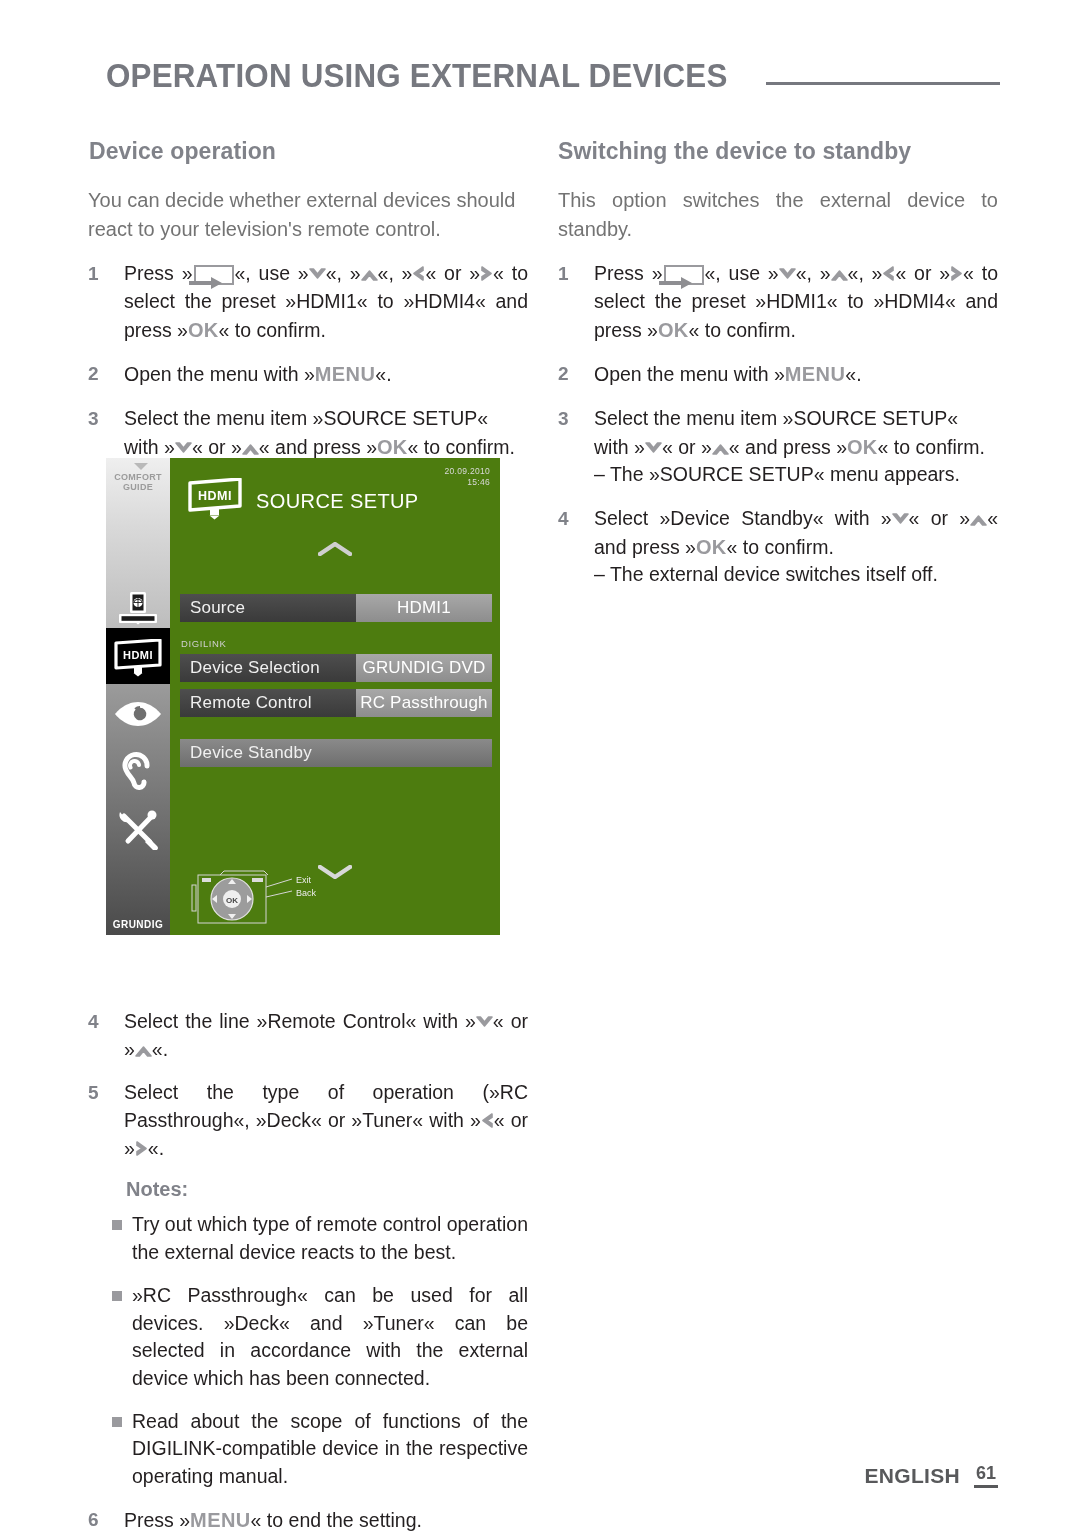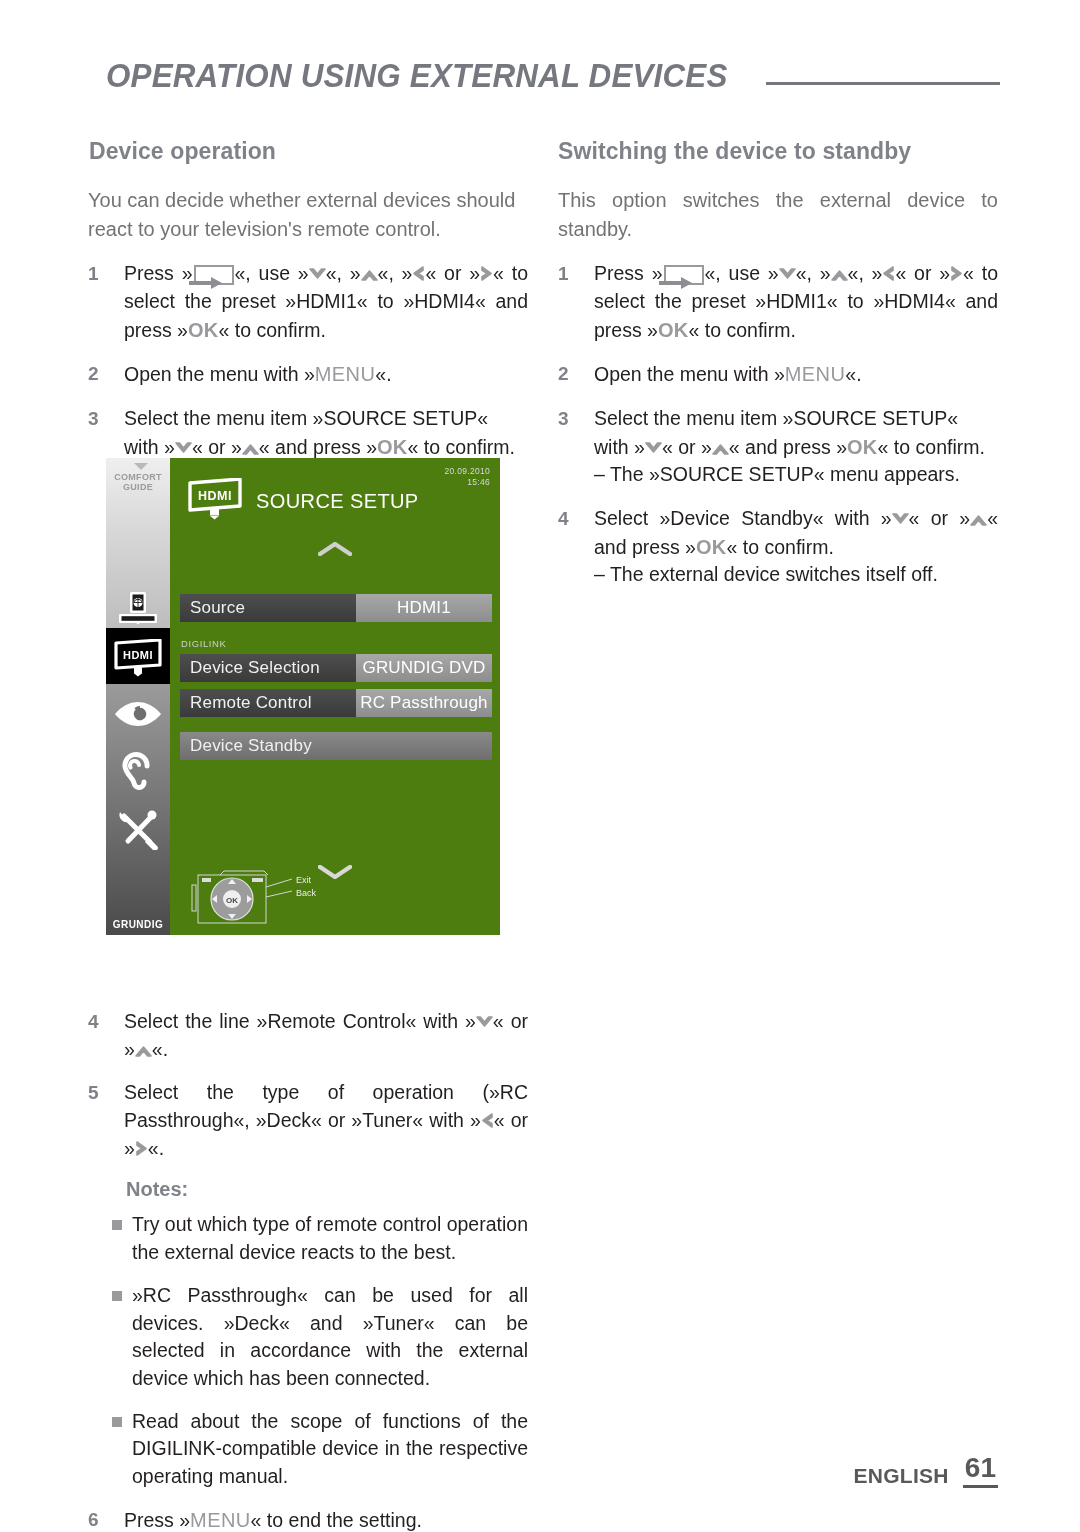--- a/index.html
+++ b/index.html
@@ -5,21 +5,21 @@
   html,body{margin:0;padding:0;background:#ffffff;}
   body{
     width:1080px;height:1532px;position:relative;overflow:hidden;
     font-family:"Liberation Sans","DejaVu Sans",sans-serif;
     color:#231f20;
   }
   .page{position:absolute;inset:0;}
 
   
   .hdr{position:absolute;left:106px;top:52px;width:894px;height:48px;
-       display:flex;align-items:center;font-style:italic;}
+       display:flex;align-items:center;}
   .hdr-title{
     font-weight:bold;font-size:33px;letter-spacing:.2px;color:#76787f;
     white-space:nowrap;font-stretch:condensed;
     transform:scaleX(.95);transform-origin:left center;
   }
   .hdr-rule{flex:1;height:0;border-bottom:3px solid #76787f;margin-left:6px;margin-top:14px;}
 
   
   .col{position:absolute;top:138px;width:440px;}
   .col-left{left:88px;}
@@ -39,21 +39,21 @@
   
   .step{display:flex;margin:0 0 16px 0;}
   .step .num{
     width:36px;flex:0 0 36px;font-weight:bold;font-size:19px;color:#808289;
     line-height:1.42;padding-top:1px;
   }
   .step .body{flex:1;font-size:19.5px;line-height:1.42;}
   .step .body.just{text-align:justify;}
   .dash{display:block;}
   .k-ok{color:#9a9a9e;font-weight:bold;font-size:20px;letter-spacing:.3px;}
-  .k-menu{color:#9a9a9e;font-weight:normal;font-size:20px;letter-spacing:.4px;}
+  .k-menu{color:#9a9a9e;font-weight:bold;font-size:20px;letter-spacing:.4px;}
   .chev{display:inline-block;vertical-align:-1px;}
   .chev svg{display:block;}
   .srcbtn{
     display:inline-block;vertical-align:-5px;width:40px;height:20px;
     border:2px solid #9a9a9e;position:relative;box-sizing:border-box;margin:0 1px;
   }
   .srcbtn .ar{position:absolute;left:-7px;top:3px;}
 
   
   .notes-h{font-size:20px;font-weight:bold;color:#808289;margin:2px 0 10px 38px;}
@@ -109,21 +109,21 @@
     color:#fff;font-size:17px;letter-spacing:.2px;overflow:hidden;white-space:nowrap;
   }
   .mrow.novalue .lbl{flex:1;}
   .digilink{position:absolute;left:11px;color:#cfcfcf;font-size:9.5px;letter-spacing:.6px;}
 
   .remotegfx{position:absolute;left:14px;bottom:6px;width:180px;height:60px;}
 
   
   .footer{position:absolute;right:82px;bottom:44px;display:flex;align-items:flex-end;gap:14px;}
   .footer .lang{font-size:21px;font-weight:bold;color:#58595b;letter-spacing:.3px;}
-  .footer .pg{font-size:28px;font-weight:bold;color:#58595b;border-bottom:3px solid #58595b;padding:0 2px 1px 2px;}
+  .footer .pg{font-size:18px;font-weight:bold;color:#58595b;border-bottom:3px solid #58595b;padding:0 2px 1px 2px;}
 </style>
 </head>
 <body>
 
 <div class="page">
 
   <div class="hdr">
     <div class="hdr-title">OPERATION USING EXTERNAL DEVICES</div>
     <div class="hdr-rule"></div>
   </div>
@@ -357,21 +357,21 @@
       <div class="mrow" style="top:196px;">
         <div class="lbl">Device Selection</div>
         <div class="val">GRUNDIG DVD</div>
       </div>
 
       <div class="mrow" style="top:231px;gap:38px;">
         <div class="lbl">Remote Control</div>
         <div class="val">RC Passthrough</div>
       </div>
 
-      <div class="mrow novalue" style="top:274px;background:linear-gradient(180deg,#8a8a8a 0%,#6e6e6e 100%);">
+      <div class="mrow novalue" style="top:281px;background:linear-gradient(180deg,#8a8a8a 0%,#6e6e6e 100%);">
         <div class="lbl">Device Standby</div>
       </div>
 
       <div class="tv-caret dn">
         <svg width="34" height="14" viewBox="0 0 34 14">
           <path d="M2 2 L17 12 L32 2" fill="none" stroke="#d8d8d8" stroke-width="4.5" stroke-linecap="round" stroke-linejoin="round"></path>
         </svg>
       </div>
 
       <div class="remotegfx">

